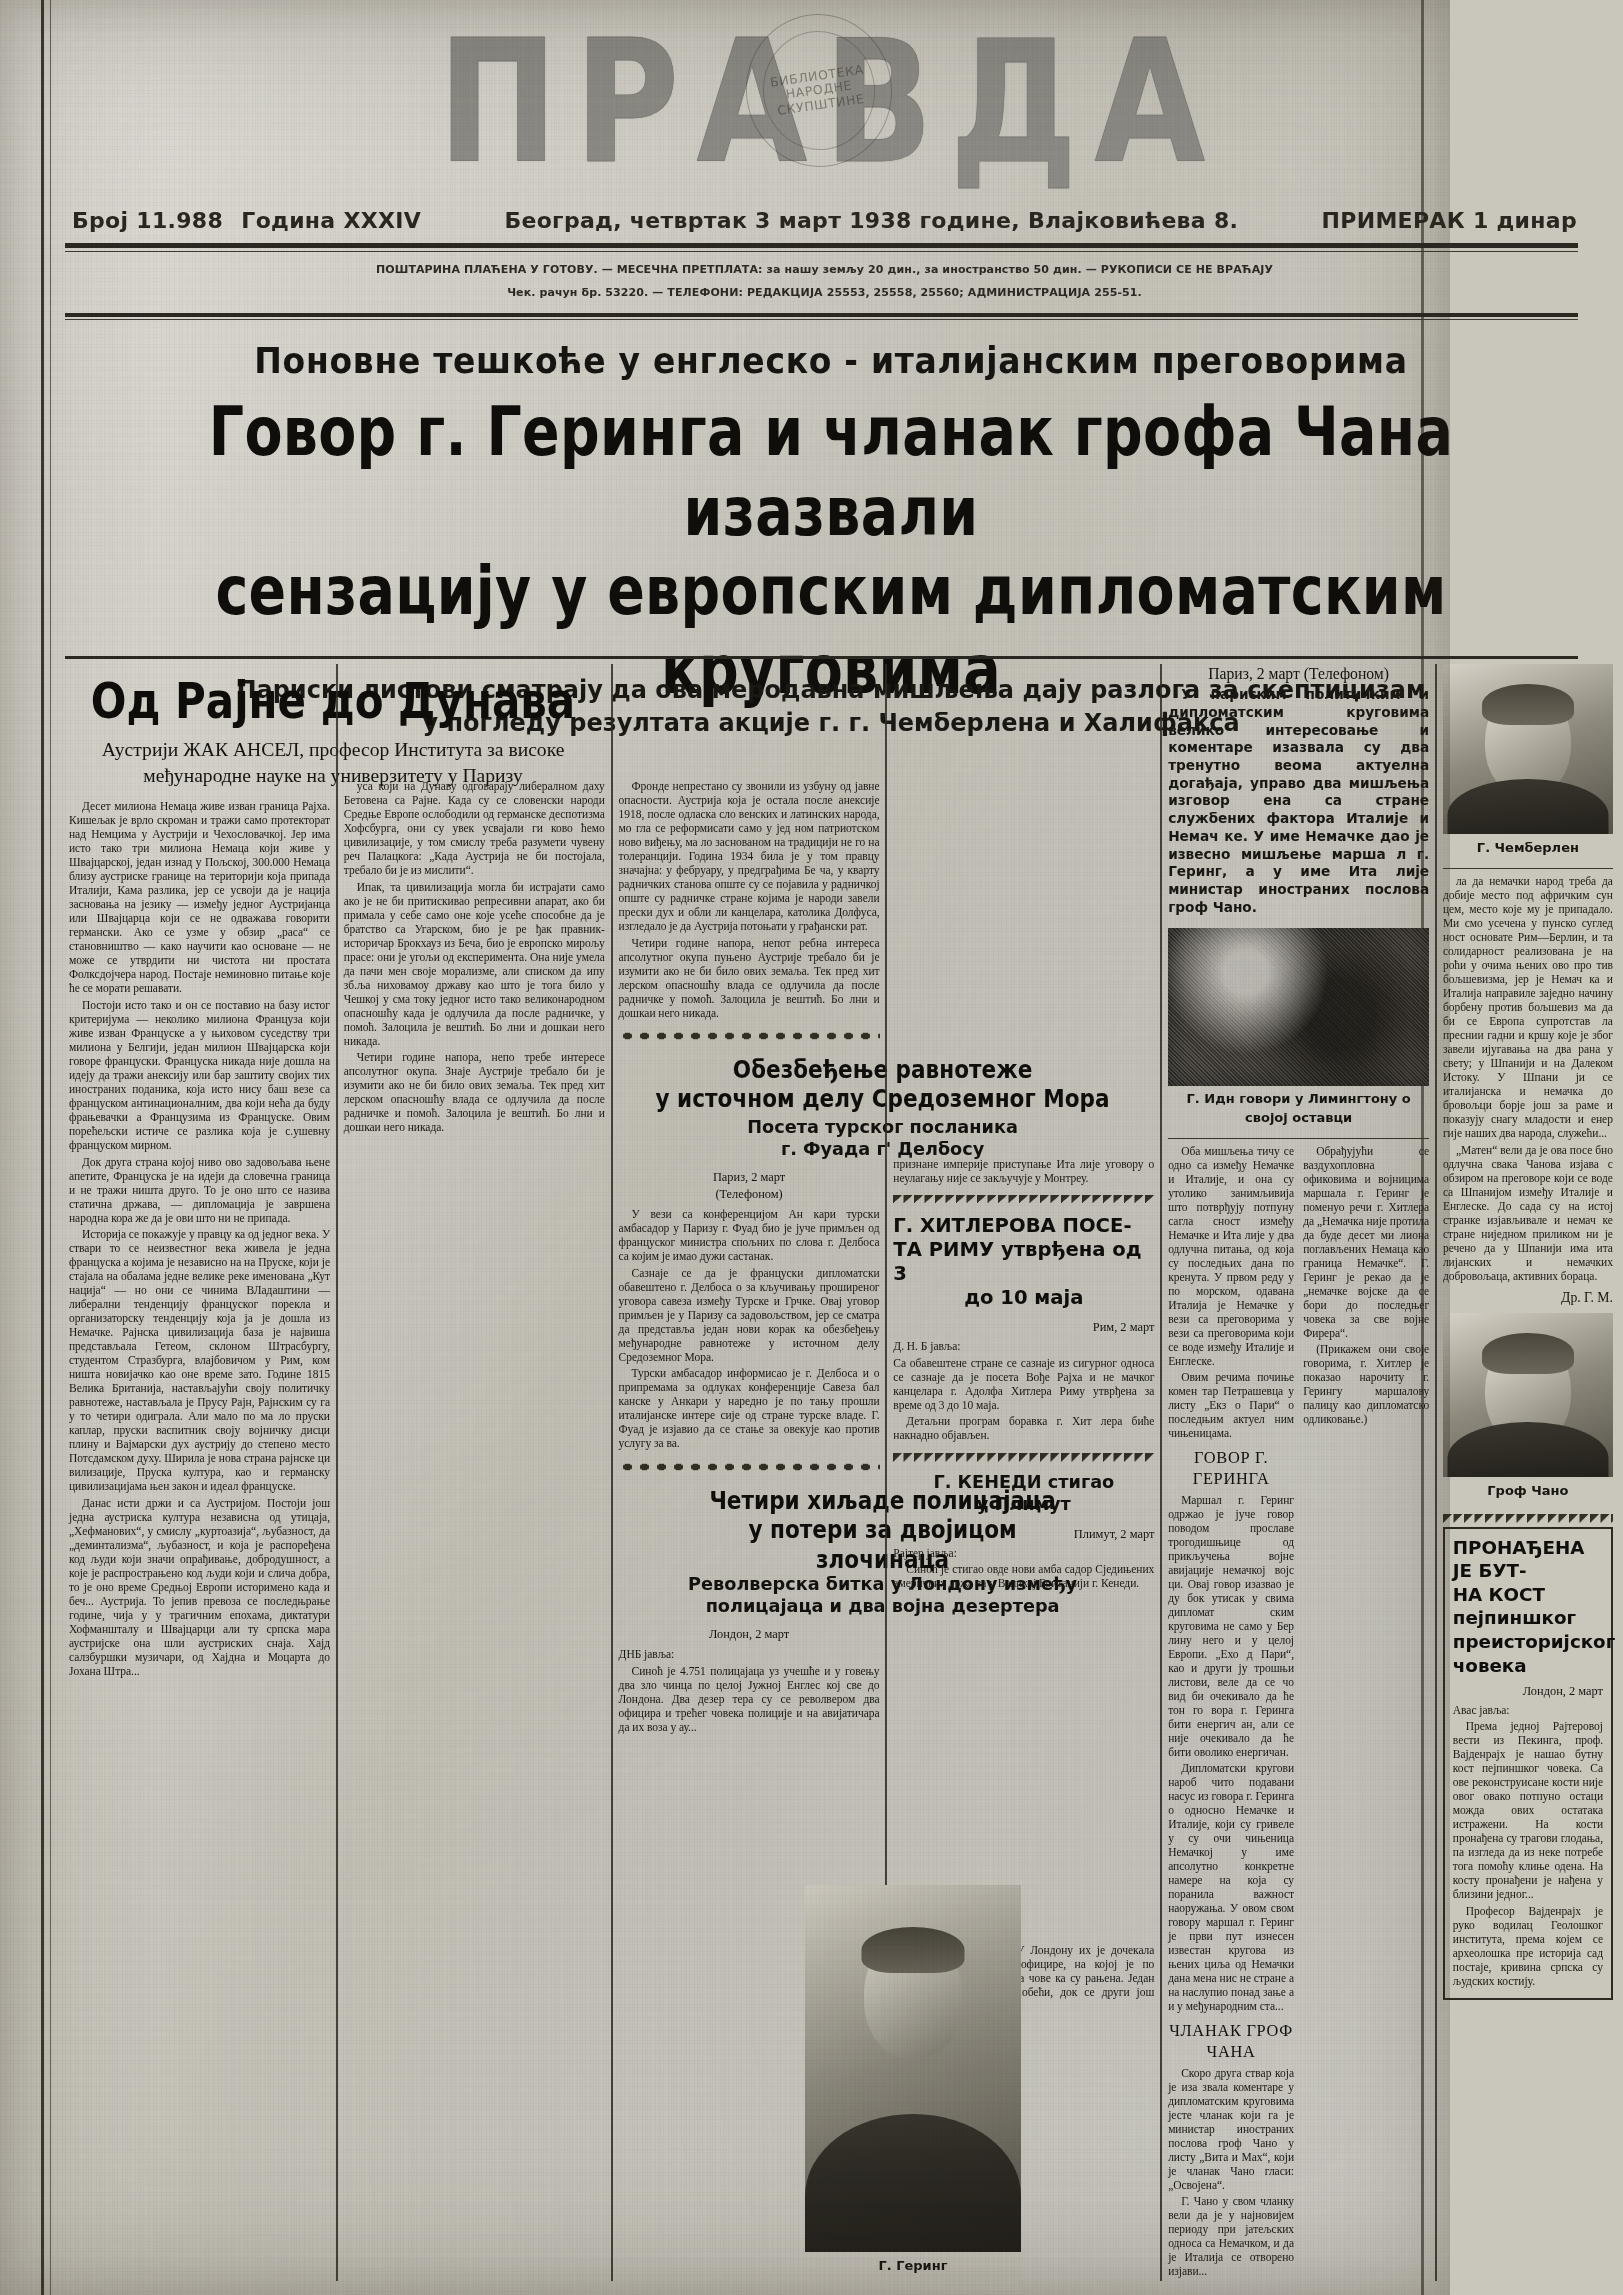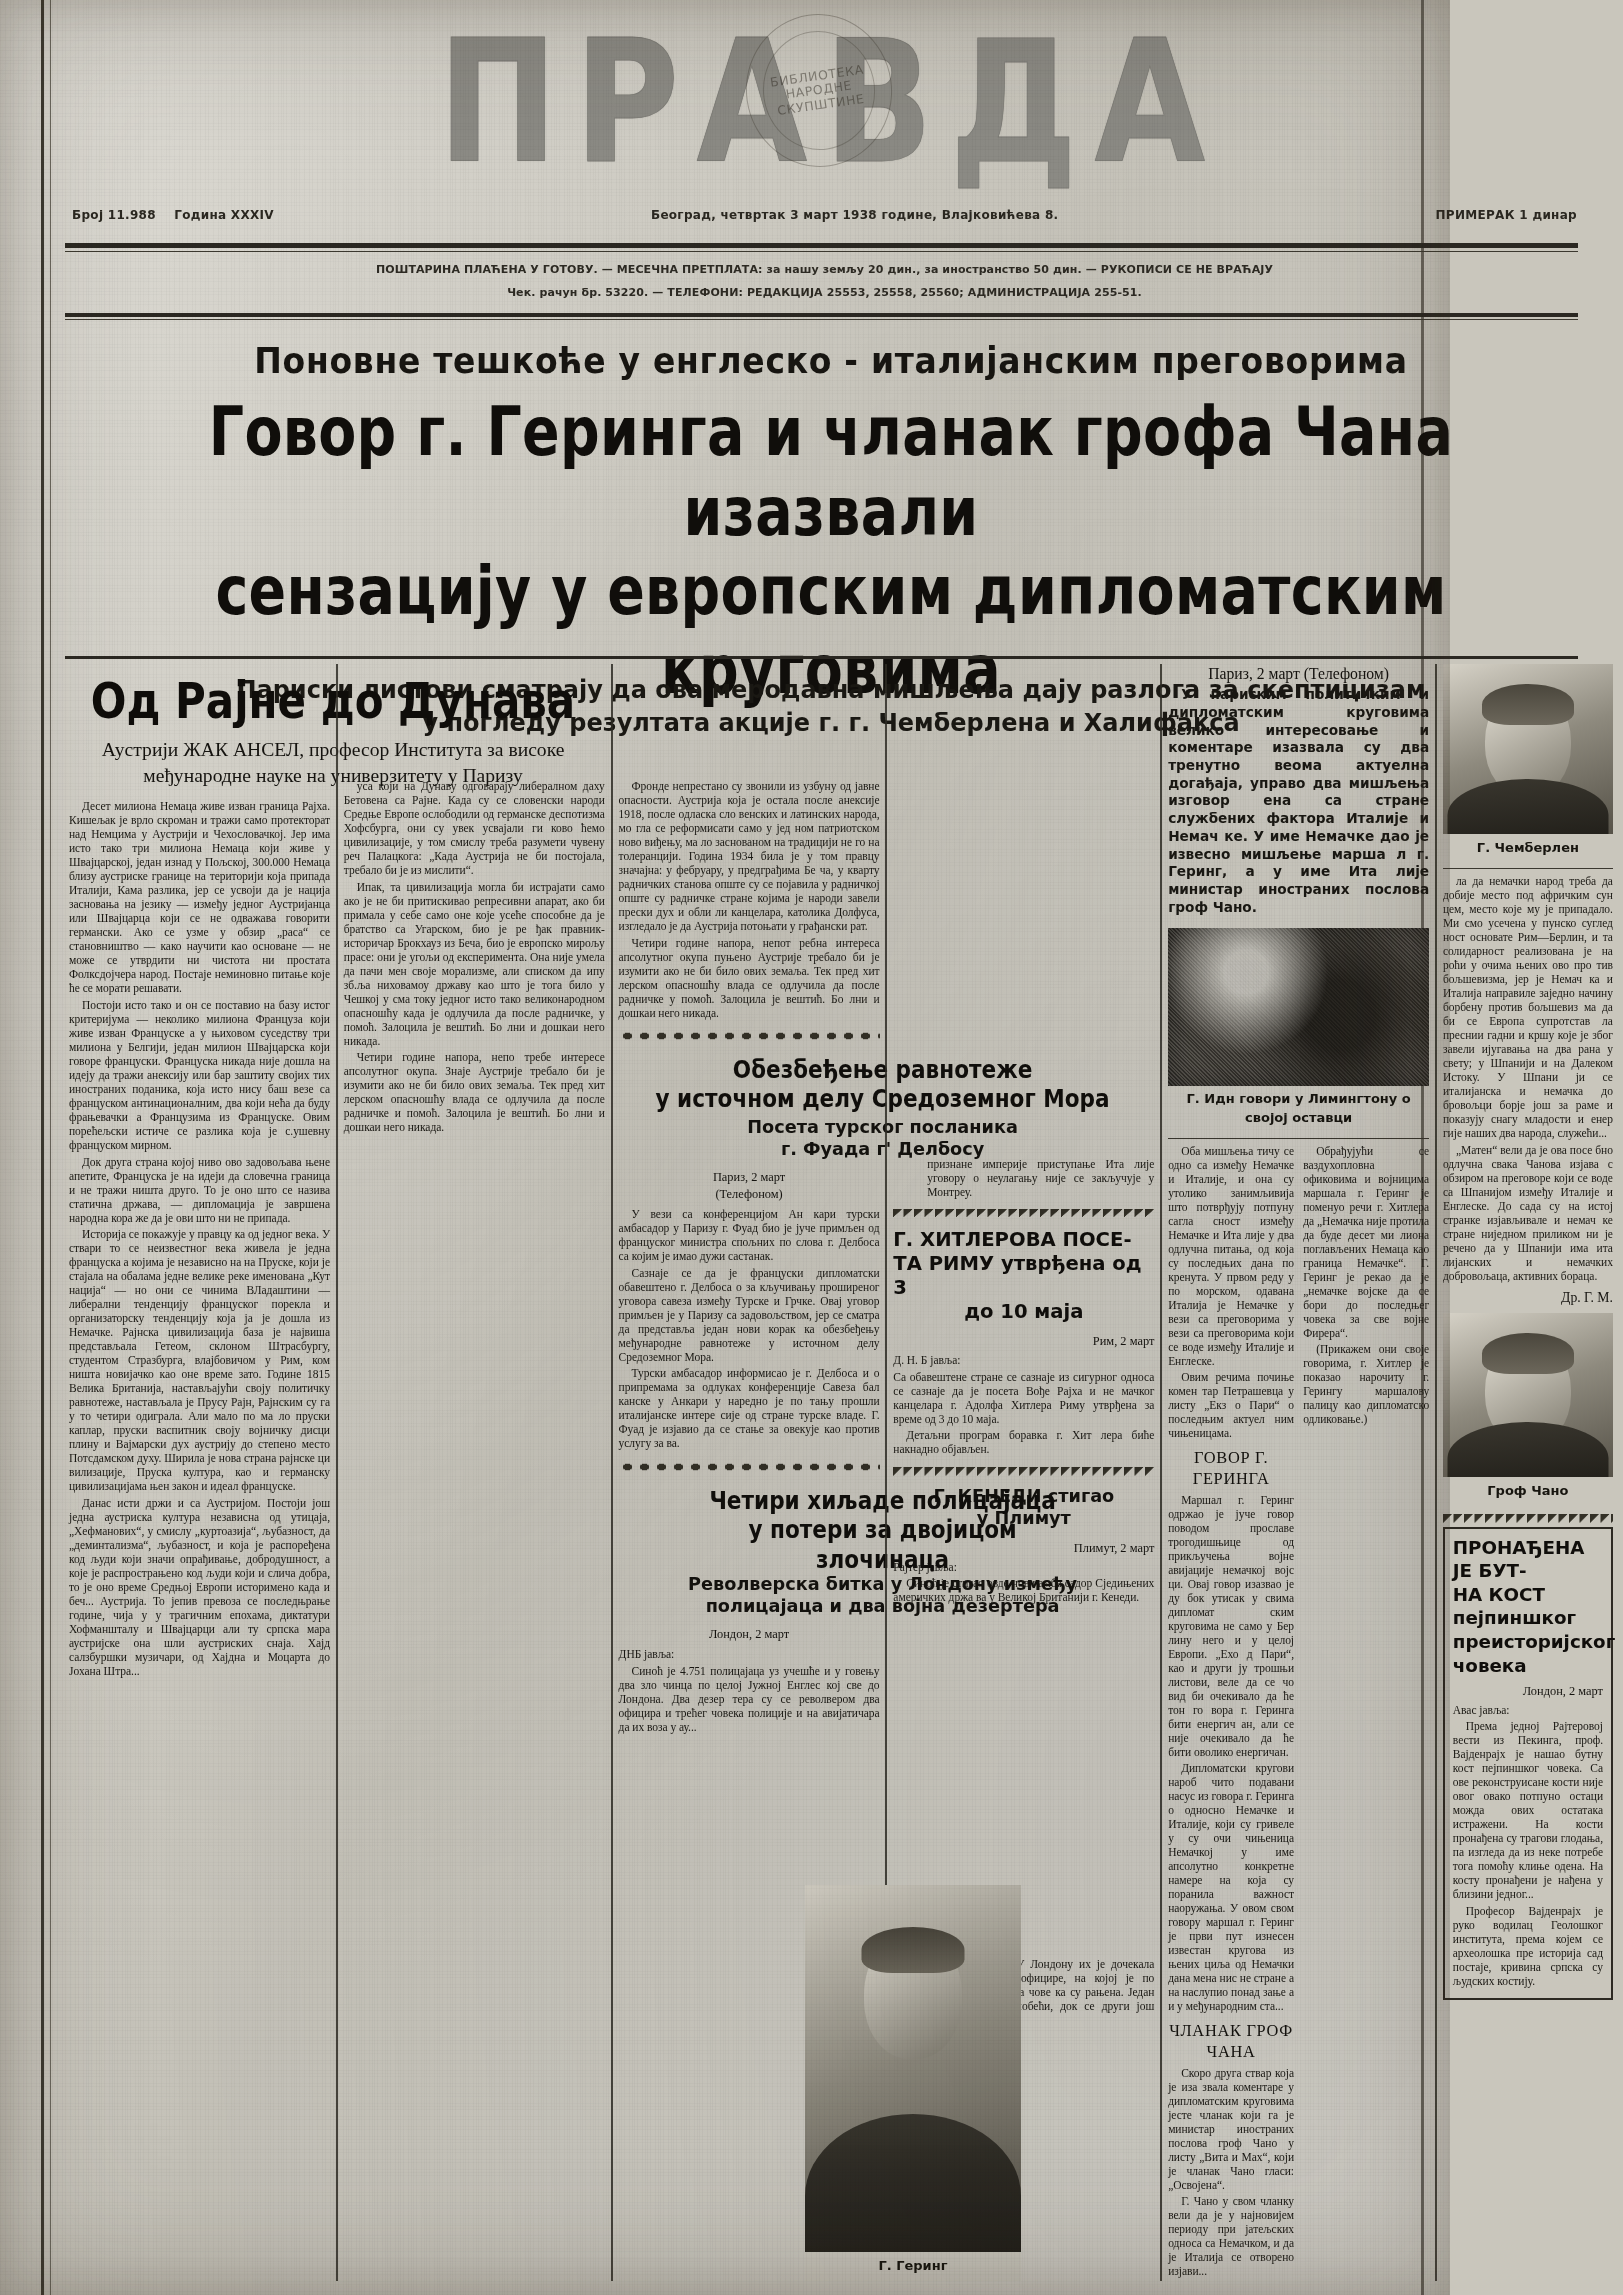--- a/index.html
+++ b/index.html
@@ -70,21 +70,21 @@
     position:absolute; inset:0; display:flex; align-items:center; justify-content:center;
     font-family:"DejaVu Sans", sans-serif; font-size:12.4px; letter-spacing:0.7px;
     color:rgba(50,45,36,.8); text-align:center; line-height:14.4px; padding:0 14.4px;
   }
 
   
   .datebar{
     position:absolute; left:72px; top:208px; width:1505px; z-index:10;
     display:flex; align-items:baseline; justify-content:space-between;
     font-family:"DejaVu Sans", sans-serif;
-    font-size:12px; font-weight:700; color:#2a2720; letter-spacing:0.3px;gap:44px;
+    font-size:22px; font-weight:700; color:#2a2720; letter-spacing:0.3px;gap:44px;
   }
   .datebar .left{display:flex;gap:18.3px;}
   .datebar .mid{font-weight:700;}
   .rule-thick{position:absolute;left:65px;top:243px;width:1513px;height:4.6px;background:#2b2822;z-index:10;}
   .rule-thin {position:absolute;left:65px;top:251px;width:1513px;height:1.3px;background:#3b382f;z-index:10;}
 
   .subsbar{
     position:absolute; left:72px; top:258px; width:1505px; z-index:10;
     text-align:center; font-family:"DejaVu Sans", sans-serif;
     font-size:11px; font-weight:700; color:#2d2a23; line-height:23px; letter-spacing:0.1px;
@@ -348,21 +348,21 @@
       <div class="txt">
         <p>ДНБ јавља:</p>
         <p class="ind">Синоћ је 4.751 полицајаца уз учешће и у говењу два зло чинца по целој Јужној Енглес кој све до Лондона. Два дезер тера су се револвером два официра и трећег човека полиције и на авијатичара да их воза у ау...</p>
       </div>
     </div>
 
     <div class="colsep"></div>
 
     <div class="colgroup c4">
       <div style="height:115px;"></div>
-      <div class="txt" style="margin-top:378px;margin-left:34px;">
+      <div class="txt" style="margin-top:378px;">
         <p>признане империје приступање Ита лије уговору о неулагању није се закључује у Монтреу.</p>
       </div>
       <div class="orn tri"></div>
       <div class="caps-head">
         <div>Г. ХИТЛЕРОВА ПОСЕ-</div>
         <div>ТА РИМУ утврђена од 3</div>
         <div style="text-align:center;">до 10 маја</div>
       </div>
       <div class="tiny-dl" style="text-align:right;">Рим, 2 март</div>
       <div class="txt">

